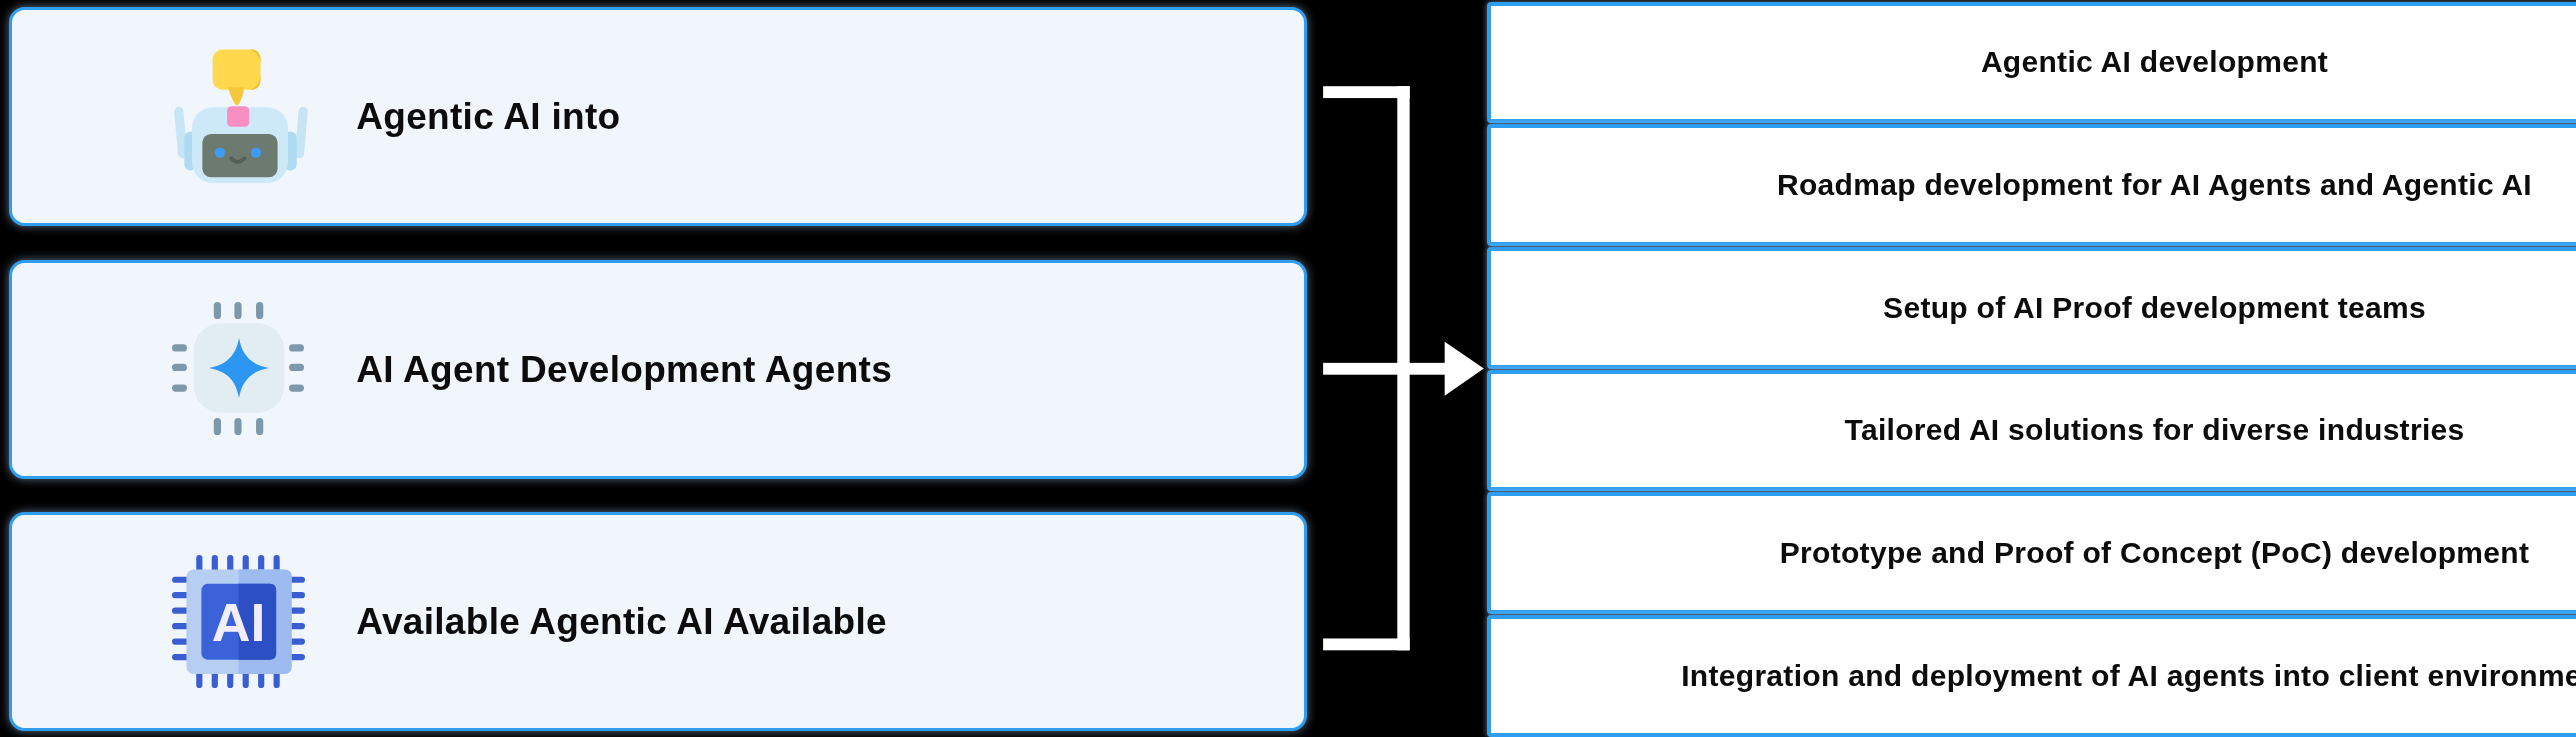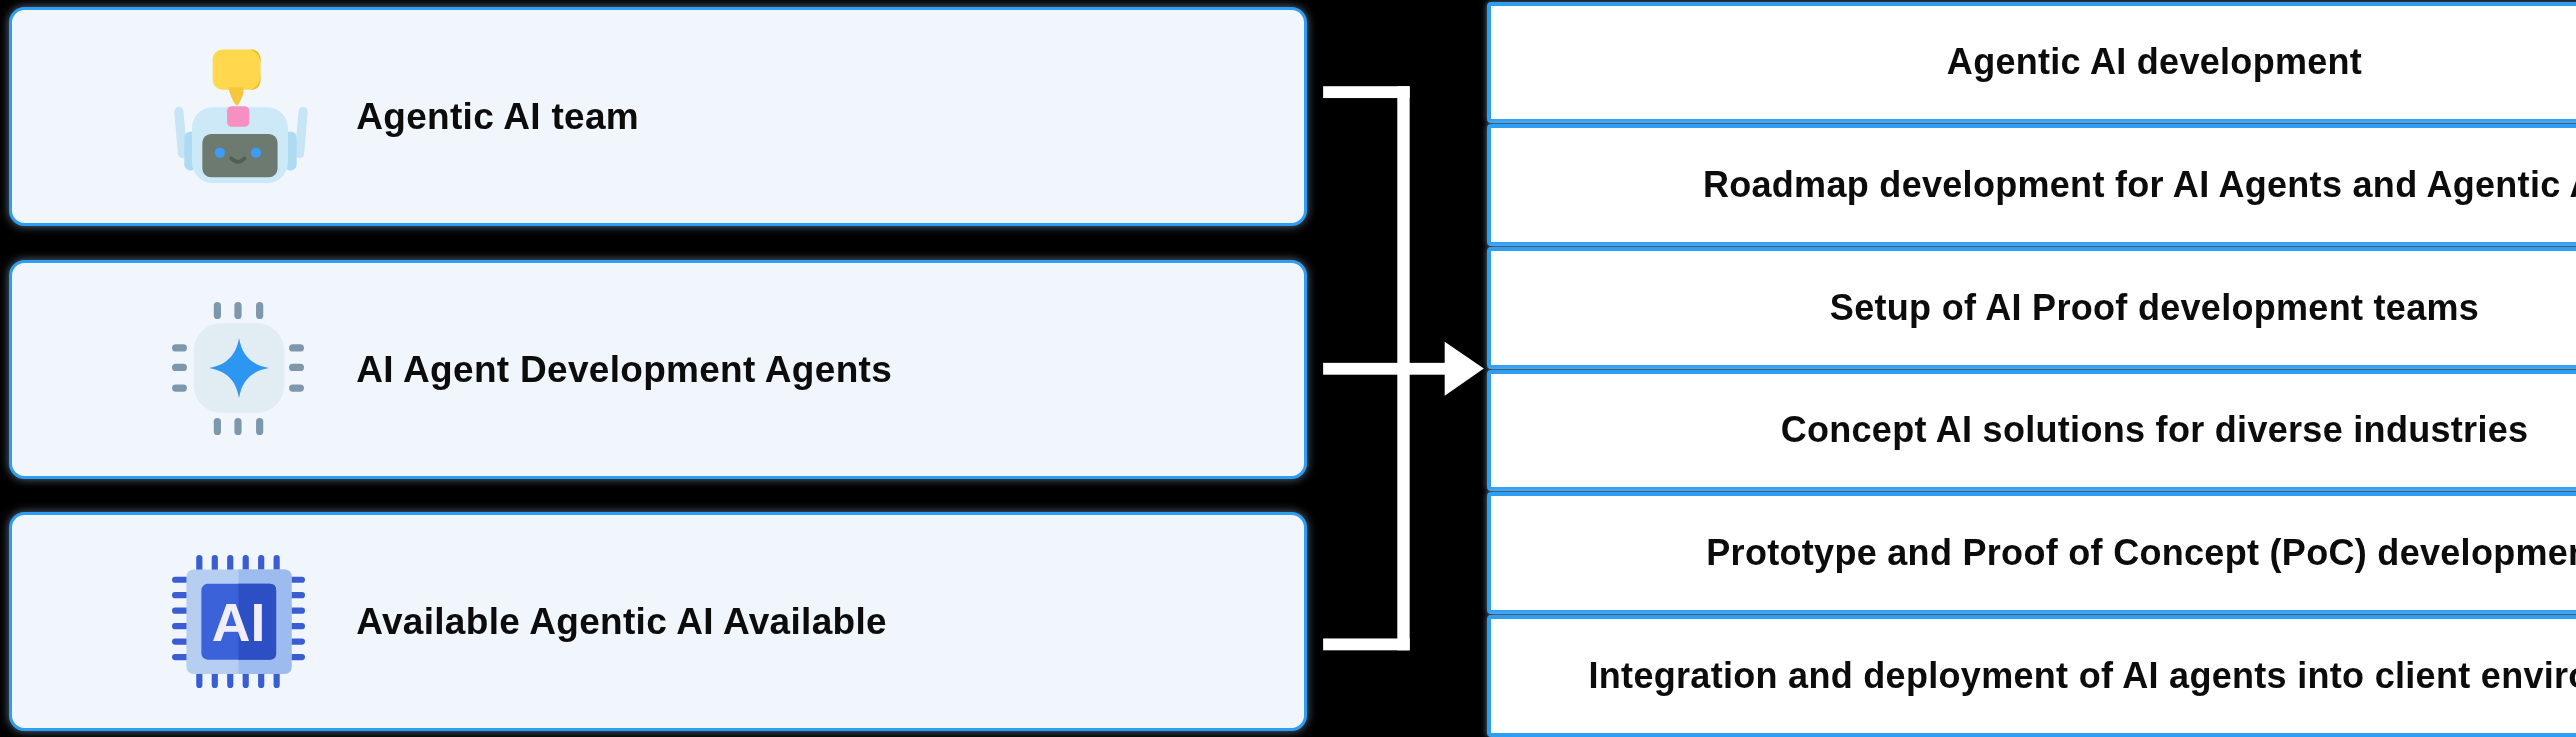--- a/index.html
+++ b/index.html
@@ -59,21 +59,21 @@
     flex:1;
     background:var(--right-fill);
     border:4.6px solid var(--accent);
     border-radius:4.1px;
     display:flex;
     align-items:center;
     justify-content:center;
     box-shadow:0 0 6.2px rgba(180,215,250,.55);
   }
   .rrow .label{
-    font-size:36px;
+    font-size:30px;
     font-weight:700;
     color:var(--text);
     letter-spacing:0.3px;
     white-space:nowrap;
     text-align:center;
   }
 </style>
 </head>
 <body>
 
@@ -95,21 +95,21 @@
     <rect x="103" y="111" width="43" height="40" rx="9" fill="#F78FC2"></rect>
 
     <rect x="55" y="165" width="146" height="84" rx="17" fill="#6C7A70"></rect>
 
     <circle cx="89" cy="201" r="10" fill="#3E9CF6"></circle>
     <circle cx="159" cy="201" r="10" fill="#3E9CF6"></circle>
 
     <path d="M111 212 Q 124 226 137 212" stroke="#525F55" stroke-width="7" fill="none" stroke-linecap="round"></path>
   </svg>
   <div class="label-wrap">
-      <span class="label">Agentic AI team</span>
+      <span class="label">Agentic AI into</span>
     </div>
 </div>
 
 <div class="lcard" id="lcard-1">
   <svg class="icon" style="left:160px;top:39px;" width="132" height="133" viewBox="0 0 256 258">
 
     <rect x="81" y="0" width="14" height="33" rx="7" fill="#7E98AB"></rect>
     <rect x="121" y="0" width="14" height="33" rx="7" fill="#7E98AB"></rect>
     <rect x="163" y="0" width="14" height="33" rx="7" fill="#7E98AB"></rect>
 
@@ -194,21 +194,21 @@
   <div class="rrow">
     <span class="label">Agentic AI development</span>
   </div>
   <div class="rrow">
     <span class="label">Roadmap development for AI Agents and Agentic AI</span>
   </div>
   <div class="rrow">
     <span class="label">Setup of AI Proof development teams</span>
   </div>
   <div class="rrow">
-    <span class="label">Concept AI solutions for diverse industries</span>
+    <span class="label">Tailored AI solutions for diverse industries</span>
   </div>
   <div class="rrow">
     <span class="label">Prototype and Proof of Concept (PoC) development</span>
   </div>
   <div class="rrow">
     <span class="label">Integration and deployment of AI agents into client environments</span>
   </div>
 </div>
 
 

